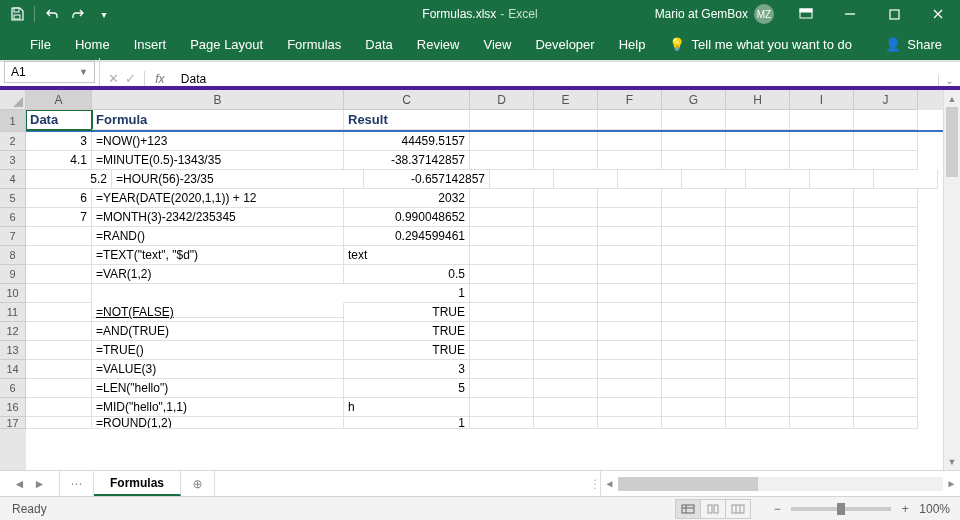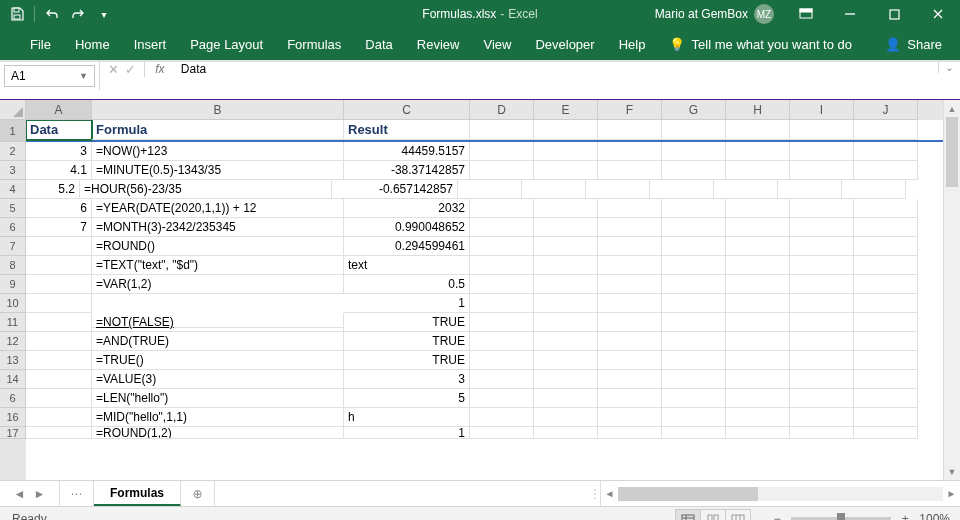--- a/index.html
+++ b/index.html
@@ -18,21 +18,21 @@
   .wc { width:44px; height:28px; display:flex; align-items:center; justify-content:center; color:#fff;}
   .wc svg { stroke:#fff; fill:none; }
 
   .ribbon-tabs { height: 32px; background: #1a6f42; color:#fff; display:flex; align-items:center; padding: 0 10px 0 18px; font-size:13px; gap:0;}
   .ribbon-tabs .tab { padding: 0 12px; height:100%; display:flex; align-items:center; cursor:default;}
   .ribbon-tabs .tellme { display:flex; align-items:center; gap:6px; padding:0 12px; color:#d8ead f;}
   .ribbon-tabs .spacer { flex:1; }
   .ribbon-tabs .share { display:flex; align-items:center; gap:6px; padding:0 8px;}
   .ribbon-collapsed { height:2px; background:#e1e1e1;}
 
-  .fbar { height:38px; border-bottom:1px solid #4c1d95; display:flex; align-items:flex-start; background:#fff; }
+  .fbar { height:28px; border-bottom:4px solid #4c1d95; display:flex; align-items:flex-end; background:#fff; }
   .namebox-wrap { width:100px; display:flex; align-items:center; border-right:1px solid #d5d5d5; }
   .namebox { flex:1; height:22px; margin:3px 4px; border:1px solid #c5c5c5; padding:0 6px; font-size:12px; display:flex; align-items:center; justify-content:space-between;}
   .namebox .dd { font-size:9px; color:#777;}
   .fx-btns { display:flex; align-items:center; gap:6px; padding:0 8px; border-right:1px solid #d5d5d5;}
   .fx-btns span { color:#b0b0b0; font-size:13px;}
   .fx-label { width:30px; display:flex; align-items:center; justify-content:center; font-style:italic; color:#777; font-size:12px;}
   .formula-input { flex:1; display:flex; align-items:center; padding:0 6px; font-size:12px;}
   .fbar-exp { width:22px; border-left:1px solid #d5d5d5; display:flex; align-items:center; justify-content:center; color:#888; font-size:10px;}
 
   .grid-area { position:relative; height: calc(520px - 28px - 32px - 2px - 28px - 26px - 24px); display:flex; }
@@ -246,21 +246,21 @@
         <div class="cell num" style="width: 126px;">-38.37142857</div>
         <div class="cell" style="width: 64px;"></div>
         <div class="cell" style="width: 64px;"></div>
         <div class="cell" style="width: 64px;"></div>
         <div class="cell" style="width: 64px;"></div>
         <div class="cell" style="width: 64px;"></div>
         <div class="cell" style="width: 64px;"></div>
         <div class="cell" style="width: 64px;"></div>
       </div>
       <div class="row" style="height: 19px;">
-        <div class="cell num" style="width: 54px;">5.2</div>
+        <div class="cell num" style="width: 86px;">5.2</div>
         <div class="cell" style="width: 252px;">=HOUR(56)-23/35</div>
         <div class="cell num" style="width: 126px;">-0.657142857</div>
         <div class="cell" style="width: 64px;"></div>
         <div class="cell" style="width: 64px;"></div>
         <div class="cell" style="width: 64px;"></div>
         <div class="cell" style="width: 64px;"></div>
         <div class="cell" style="width: 64px;"></div>
         <div class="cell" style="width: 64px;"></div>
         <div class="cell" style="width: 64px;"></div>
       </div>
@@ -283,21 +283,21 @@
         <div class="cell" style="width: 64px;"></div>
         <div class="cell" style="width: 64px;"></div>
         <div class="cell" style="width: 64px;"></div>
         <div class="cell" style="width: 64px;"></div>
         <div class="cell" style="width: 64px;"></div>
         <div class="cell" style="width: 64px;"></div>
         <div class="cell" style="width: 64px;"></div>
       </div>
       <div class="row" style="height: 19px;">
         <div class="cell num" style="width: 66px;"></div>
-        <div class="cell" style="width: 252px;">=ROUND()</div>
+        <div class="cell" style="width: 252px;">=RAND()</div>
         <div class="cell num" style="width: 126px;">0.294599461</div>
         <div class="cell" style="width: 64px;"></div>
         <div class="cell" style="width: 64px;"></div>
         <div class="cell" style="width: 64px;"></div>
         <div class="cell" style="width: 64px;"></div>
         <div class="cell" style="width: 64px;"></div>
         <div class="cell" style="width: 64px;"></div>
         <div class="cell" style="width: 64px;"></div>
       </div>
       <div class="row" style="height: 19px;">

